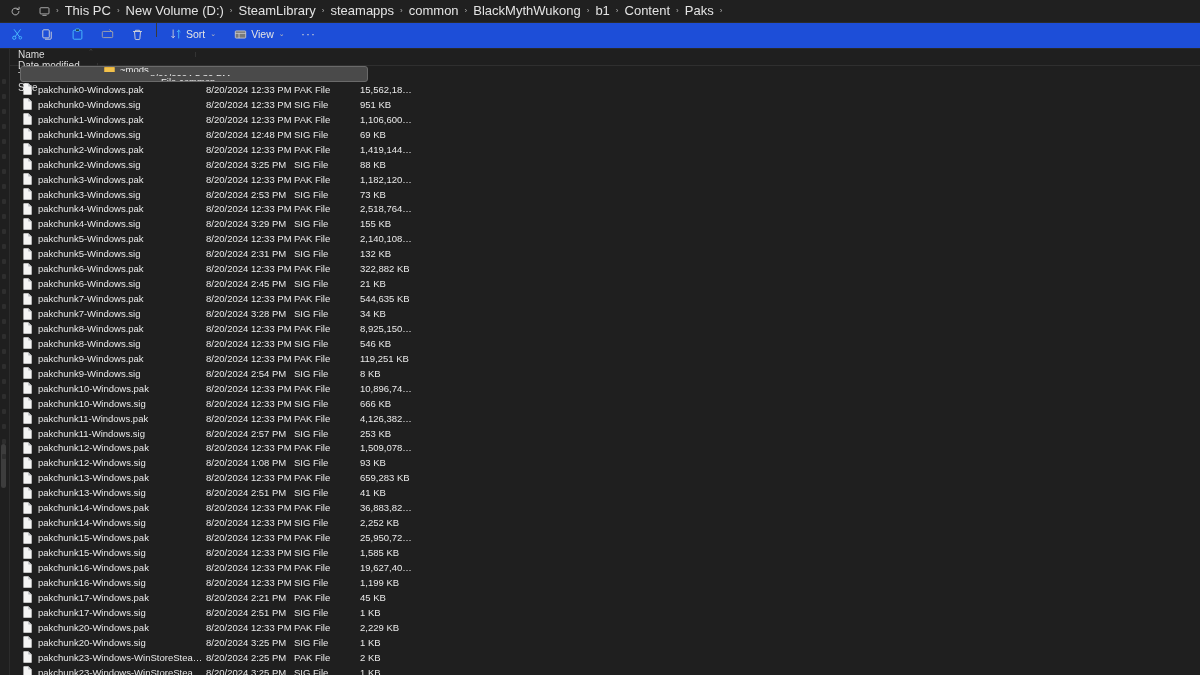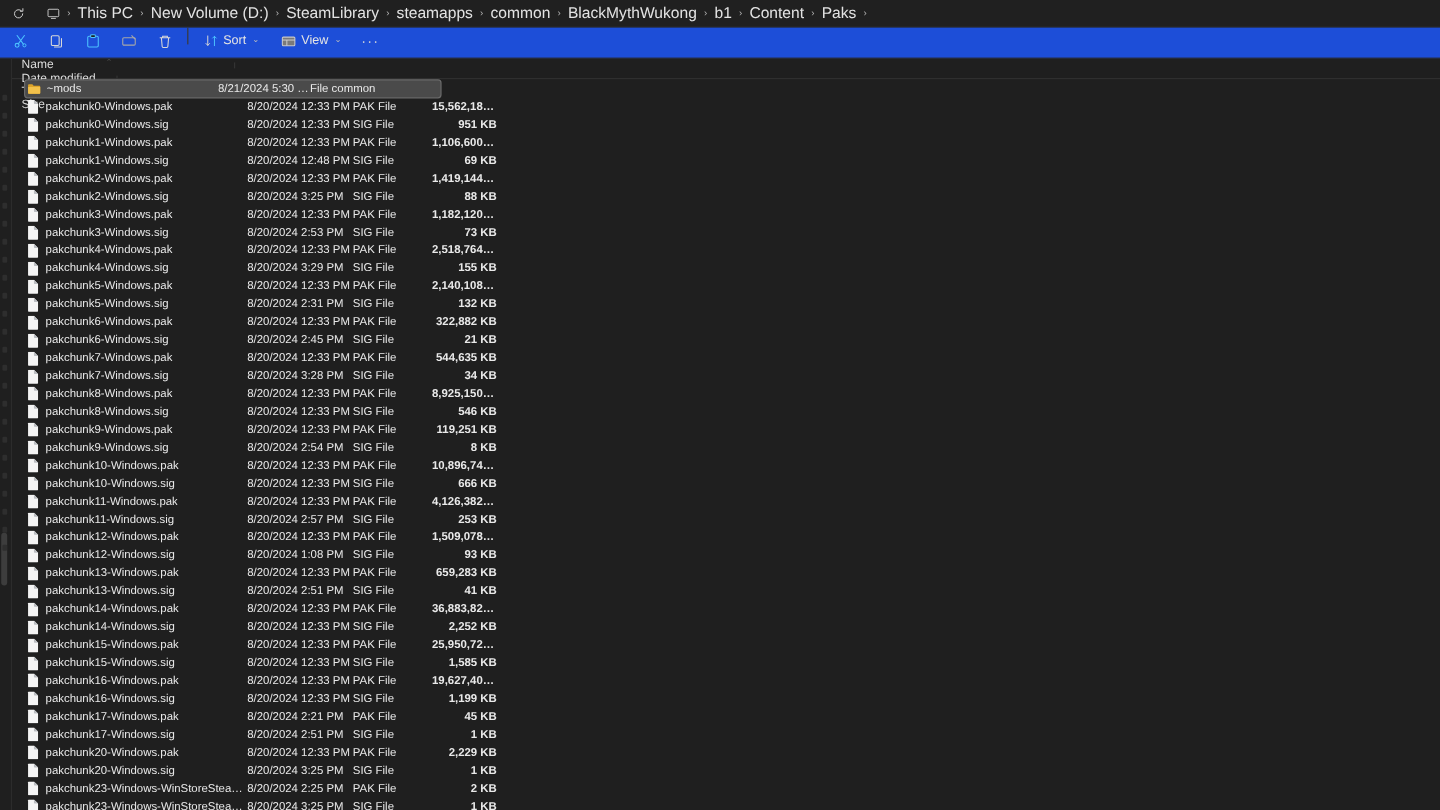--- a/index.html
+++ b/index.html
@@ -203,39 +203,40 @@
     font-size: 9.5px;
     color: #e9e9e9;
   }
   .row.selected {
     background: #4a4a4a;
     border: 1px solid #6a6a6a;
     border-radius: 3px;
     width: 348px;
     margin-left: 10px;
     height: 16px;
+    flex-direction: column;
   }
   .row.selected .c-name { padding-left: 2px; }
 
   .cell {
     overflow: hidden;
     white-space: nowrap;
     text-overflow: ellipsis;
   }
   .c-name {
     width: 196px;
     display: flex;
     align-items: center;
     gap: 5px;
     padding-left: 12px;
   }
   .row.selected .c-name { width: 184px; }
   .c-date { width: 88px; }
   .c-type { width: 66px; }
-  .c-size { width: 58px; text-align: right; padding-right: 4px; font-weight: bold; }
+  .c-size { width: 58px; padding-right: 4px; }
 
   .ico {
     width: 11px; height: 12px;
     flex: 0 0 11px;
     display: block;
   }
   .nm {
     overflow: hidden;
     white-space: nowrap;
     text-overflow: ellipsis;

